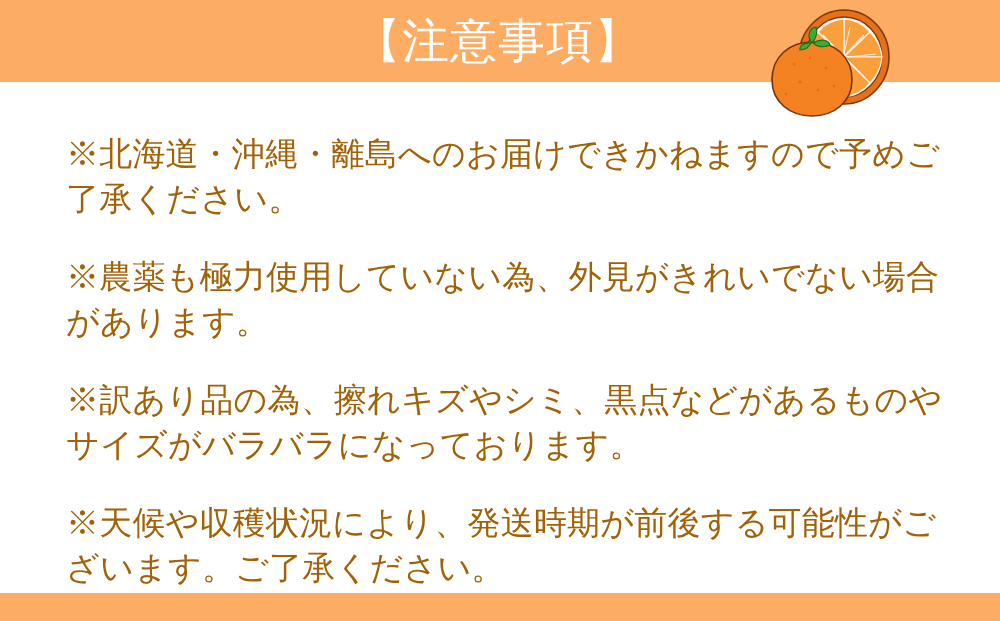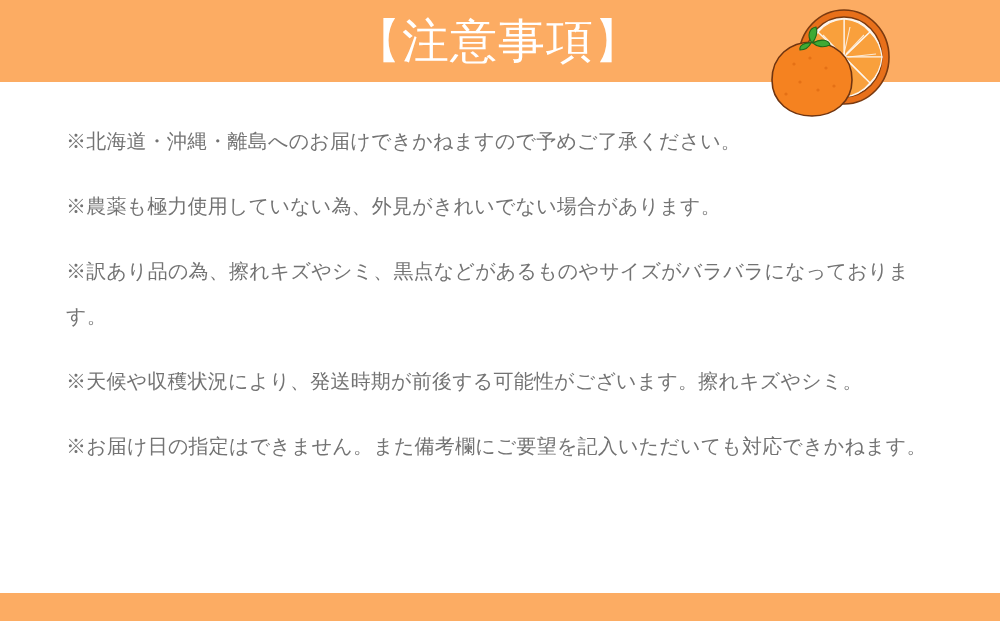--- a/index.html
+++ b/index.html
@@ -62,23 +62,23 @@
   }
 
   
   .notice-list {
     position: absolute;
     left: 66px;
     top: 99px;
     width: 880px;
   }
   .notice-item {
-    color: #737373;
+    color: #a16207;
     font-family: "Liberation Serif", "DejaVu Serif", serif;
-    font-size: 20px;
+    font-size: 33px;
     line-height: 45px;
     margin-bottom: 14px;
     text-indent: 0;
     letter-spacing: 0.2px;
   }
   .notice-item:last-child {
     margin-bottom: 0;
   }
 
   
@@ -146,20 +146,20 @@
           <path d="M45 41 C38 40 33 44 34 48 C39 48 43 45 45 41 Z" fill="#3faa35" stroke="#1f6b1a" stroke-width="1.1"></path>
         </g>
       </g>
     </svg>
   </div>
 
   <div class="notice-list">
     <p class="notice-item">※北海道・沖縄・離島へのお届けできかねますので予めご了承ください。</p>
     <p class="notice-item">※農薬も極力使用していない為、外見がきれいでない場合があります。</p>
     <p class="notice-item">※訳あり品の為、擦れキズやシミ、黒点などがあるものやサイズがバラバラになっております。</p>
-    <p class="notice-item">※天候や収穫状況により、発送時期が前後する可能性がございます。擦れキズやシミ。</p>
+    <p class="notice-item">※天候や収穫状況により、発送時期が前後する可能性がございます。ご了承ください。</p>
     <p class="notice-item">※お届け日の指定はできません。また備考欄にご要望を記入いただいても対応できかねます。</p>
 
   </div>
 
   <div class="footer-band"></div>
 
 </div>
 
 </body></html>

